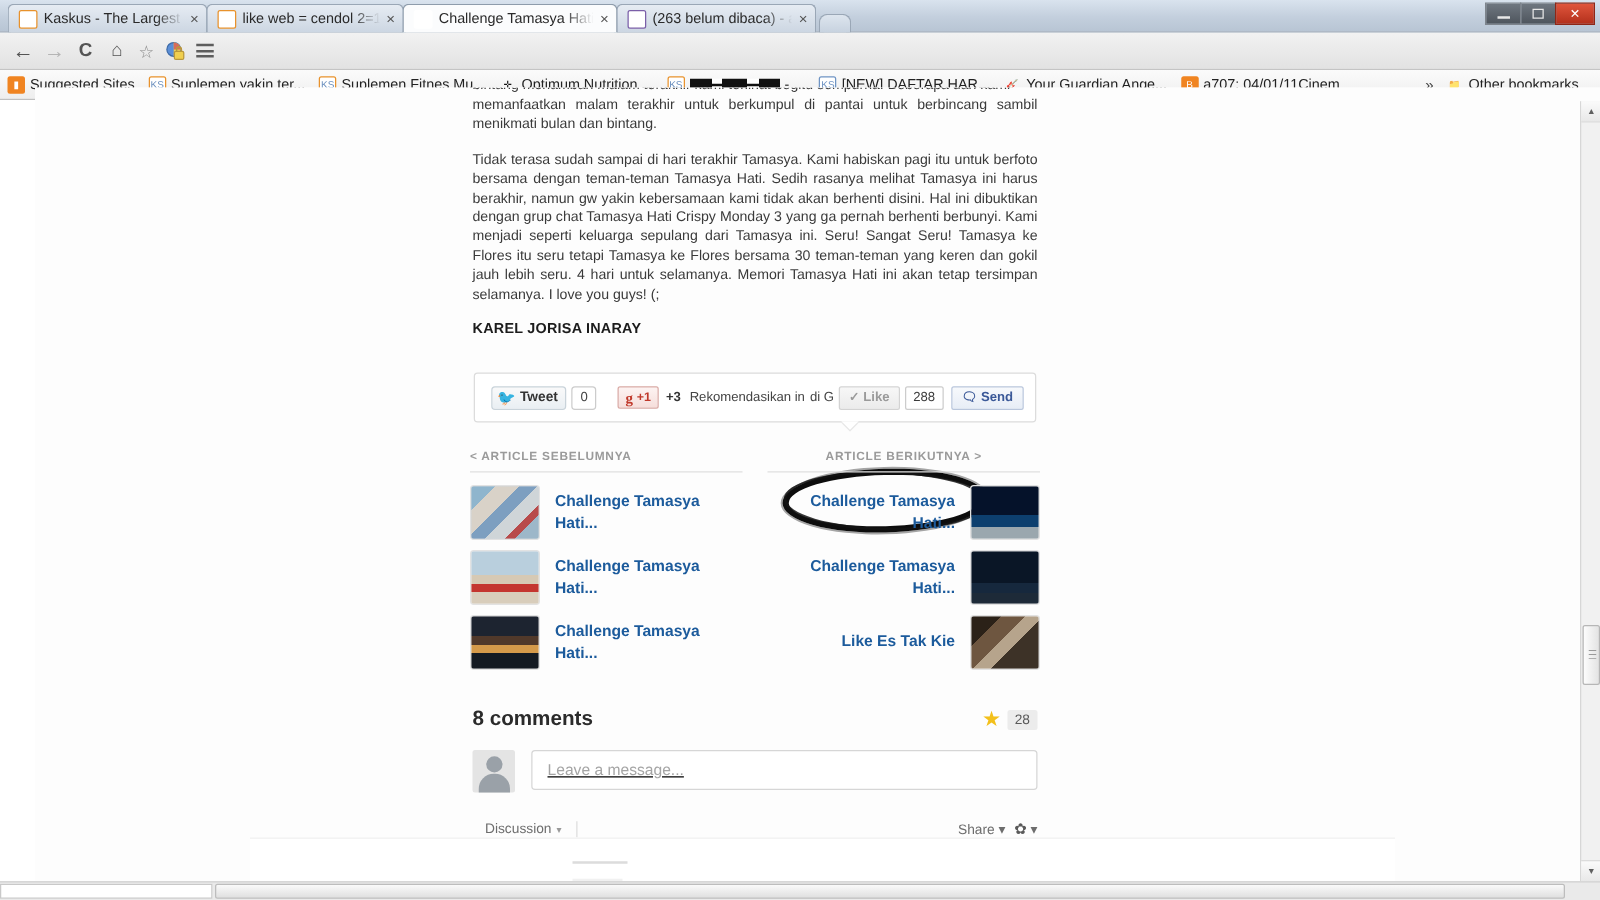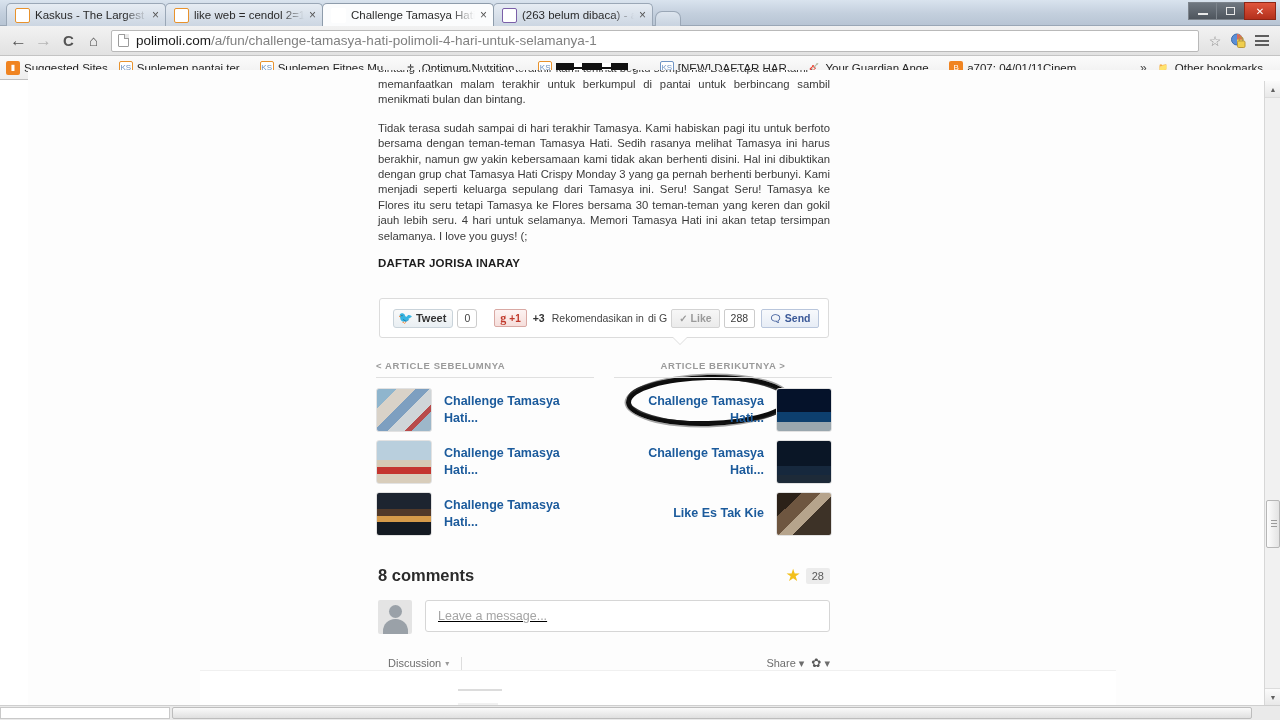--- a/index.html
+++ b/index.html
@@ -445,26 +445,20 @@
       <div class="wc close">✕</div>
     </div>
   </div>
 
   <div class="navbar">
     <div class="navbtn" style="font-size:17px;">←</div>
     <div class="navbtn disabled" style="font-size:17px;">→</div>
     <div class="navbtn" style="font-size:15px;font-weight:bold;">C</div>
     <div class="navbtn" style="font-size:15px;">⌂</div>
 
-    <div class="omnibox">
-      <span class="page-icon"></span>
-      <span class="url">
-        <span class="host">polimoli.com</span><span class="path">/a/fun/challenge-tamasya-hati-polimoli-4-hari-untuk-selamanya-1</span>
-      </span>
-    </div>
 
     <div class="star-btn">☆</div>
 
     <div class="ext-icon">
       <svg width="18" height="18" viewBox="0 0 18 18">
         <circle cx="8" cy="7.5" r="5.5" fill="#5b8ed6" stroke="#3d6ba8" stroke-width="1"></circle>
         <path d="M8 2 A5.5 5.5 0 0 1 8 13 Z" fill="#e8d35a"></path>
         <path d="M8 2 A5.5 5.5 0 0 1 13.5 7.5 L8 7.5 Z" fill="#d86b5a"></path>
         <rect x="8.5" y="9" width="7.5" height="6.5" rx="1.2" fill="#f0cf4e" stroke="#b9973a" stroke-width="1"></rect>
         <path d="M10.3 9 v-1.6 a1.9 1.9 0 0 1 3.8 0 V9" fill="none" stroke="#b9973a" stroke-width="1.2"></path>
@@ -478,21 +472,21 @@
     </div>
   </div>
 
   <div class="bookmarks">
     <div class="bm">
       <span class="bmicon bi-suggested">▮</span>
       <span>Suggested Sites</span>
     </div>
     <div class="bm">
       <span class="bmicon bi-kaskus">KS</span>
-      <span>Suplemen pantai ter...</span>
+      <span>Suplemen yakin ter...</span>
     </div>
     <div class="bm">
       <span class="bmicon bi-kaskus">KS</span>
       <span>Suplemen Fitnes Mu...</span>
     </div>
     <div class="bm">
       <span class="bmicon bi-on">✛</span>
       <span>Optimum Nutrition ...</span>
     </div>
     <div class="bm">
@@ -523,21 +517,21 @@
     <div class="page-bg"></div>
 
     <div class="content-col">
       <div class="clip-line">
         <div class="inner">bintang menambah malam terakhir kami terlihat begitu sempurna. Beberapa dari kami</div>
       </div>
       <div class="article-text">
         <p>memanfaatkan malam terakhir untuk berkumpul di pantai untuk berbincang sambil menikmati bulan dan bintang.</p>
         <p>Tidak terasa sudah sampai di hari terakhir Tamasya. Kami habiskan pagi itu untuk berfoto bersama dengan teman-teman Tamasya Hati. Sedih rasanya melihat Tamasya ini harus berakhir, namun gw yakin kebersamaan kami tidak akan berhenti disini. Hal ini dibuktikan dengan grup chat Tamasya Hati Crispy Monday 3 yang ga pernah berhenti berbunyi. Kami menjadi seperti keluarga sepulang dari Tamasya ini. Seru! Sangat Seru! Tamasya ke Flores itu seru tetapi Tamasya ke Flores bersama 30 teman-teman yang keren dan gokil jauh lebih seru. 4 hari untuk selamanya. Memori Tamasya Hati ini akan tetap tersimpan selamanya. I love you guys! (;</p>
       </div>
-      <div class="byline">DAFTAR JORISA INARAY</div>
+      <div class="byline">KAREL JORISA INARAY</div>
     </div>
 
     <div class="sharebar">
       <div class="twbtn">
         <span class="twbird">🐦</span>
         <span>Tweet</span>
       </div>
       <div class="twcount">0</div>
 
       <div class="gplus">

